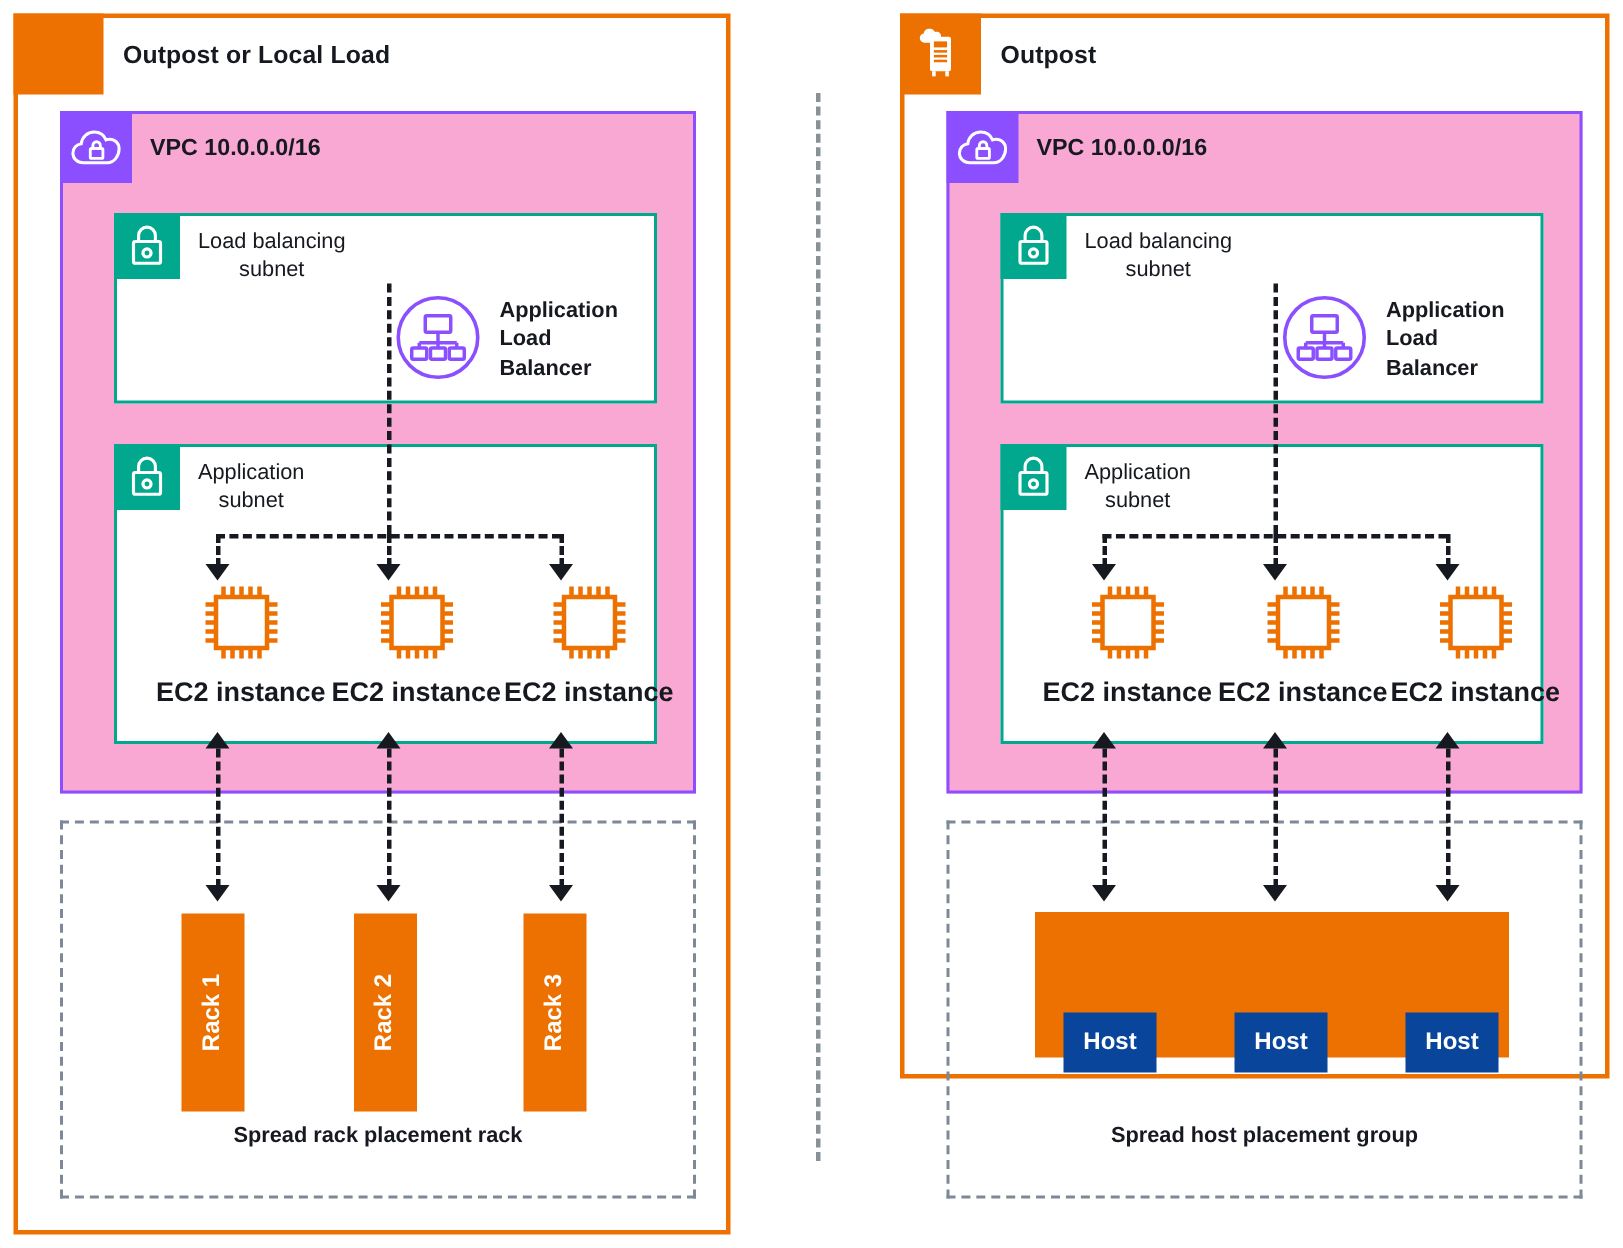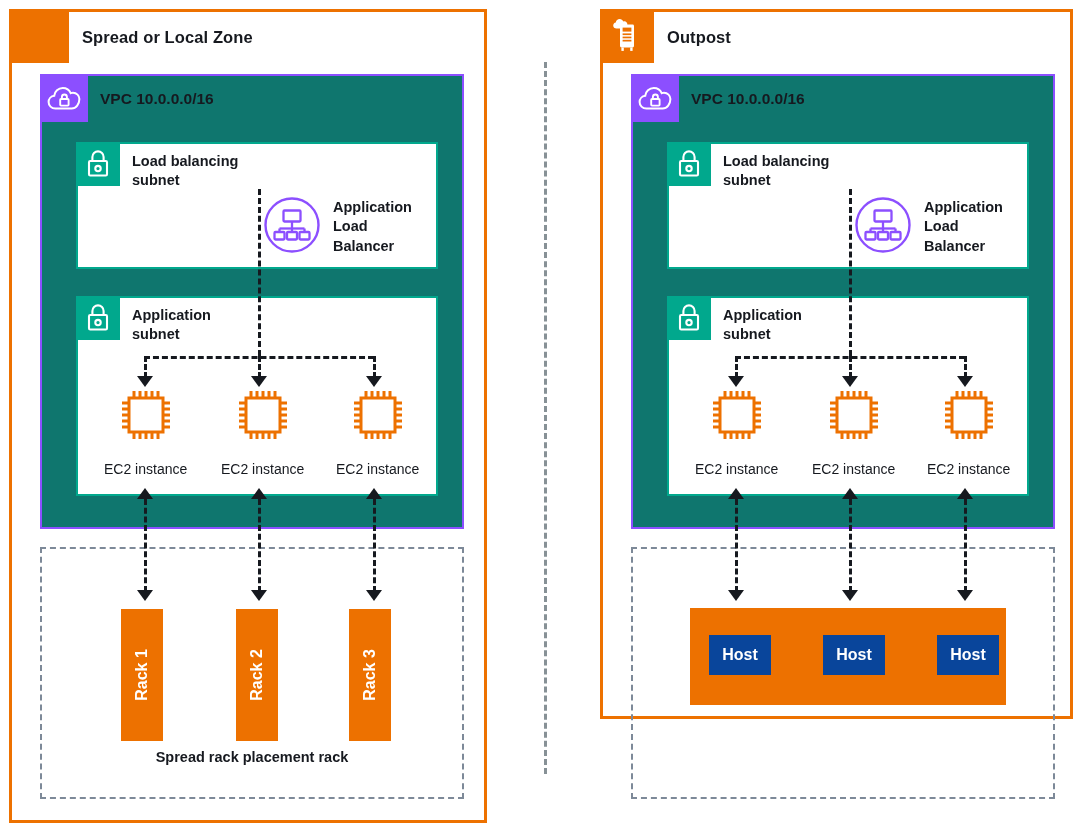--- a/index.html
+++ b/index.html
@@ -5,64 +5,64 @@
   html,body{margin:0;padding:0;background:#ffffff;}
   body{width:1082px;height:832px;position:relative;font-family:"Liberation Sans",sans-serif;color:#16191f;overflow:hidden;}
   .stage{position:absolute;left:0;top:0;width:1082px;height:832px;}
 
   
   .panel{position:absolute;border:3px solid #ED7100;box-sizing:border-box;background:#fff;}
   .panel-tab{position:absolute;left:-3px;top:-3px;width:60px;height:54px;background:#ED7100;display:flex;align-items:center;justify-content:center;}
   .panel-title{position:absolute;top:16px;font-size:16.5px;font-weight:bold;color:#16191f;letter-spacing:.1px;white-space:nowrap;}
 
   
-  .vpc{position:absolute;border:2.5px solid #8C4FFF;box-sizing:border-box;background:#0f766e;}
+  .vpc{position:absolute;border:2.5px solid #8C4FFF;box-sizing:border-box;background:#f9a8d4;}
   .vpc-tab{position:absolute;left:-2.5px;top:-2.5px;width:48px;height:48px;background:#8C4FFF;display:flex;align-items:center;justify-content:center;}
   .vpc-title{position:absolute;top:14px;left:58px;font-size:15.5px;font-weight:bold;white-space:nowrap;}
 
   
   .subnet{position:absolute;border:2.5px solid #01A88D;box-sizing:border-box;background:#fff;}
   .subnet-tab{position:absolute;left:-2.5px;top:-2.5px;width:44px;height:44px;background:#01A88D;display:flex;align-items:center;justify-content:center;}
-  .subnet-title{position:absolute;top:8px;left:54px;font-size:14.5px;font-weight:bold;line-height:1.32;white-space:pre-line;}
+  .subnet-title{position:absolute;top:8px;left:54px;font-size:14.5px;font-weight:normal;line-height:1.32;white-space:pre-line;text-align:center;}
 
   
   .alb-wrap{position:absolute;display:flex;align-items:flex-start;}
   .alb-label{margin-left:12px;font-size:14.5px;font-weight:bold;line-height:1.34;white-space:pre-line;margin-top:2px;}
 
   
   .ec2{position:absolute;display:flex;flex-direction:column;align-items:center;}
-  .ec2-label{margin-top:16px;font-size:14px;font-weight:normal;white-space:nowrap;}
+  .ec2-label{margin-top:6px;font-size:18px;font-weight:bold;white-space:nowrap;}
 
   
   .pgroup{position:absolute;box-sizing:border-box;border:2.5px dashed #7D8998;background:transparent;}
   .pgroup-label{position:absolute;width:100%;text-align:center;font-size:14.5px;font-weight:bold;}
 
   
   .rack{position:absolute;background:#ED7100;display:flex;align-items:center;justify-content:center;}
   .rack-text{color:#fff;font-size:16px;font-weight:bold;transform:rotate(-90deg);white-space:nowrap;}
   .rackbar{position:absolute;background:#ED7100;}
-  .host{position:absolute;background:#09459B;display:flex;align-items:center;justify-content:center;}
+  .host{position:absolute;background:#09459B;display:flex;align-items:center;justify-content:center;margin-top:40px;}
   .host-text{color:#fff;font-size:16px;font-weight:bold;white-space:nowrap;}
 
   
   .vline{position:absolute;width:0;border-left:3px dashed #16191f;}
   .hline{position:absolute;height:0;border-top:3px dashed #16191f;}
   .arrow{position:absolute;width:0;height:0;}
   .arrow-down{border-left:8px solid transparent;border-right:8px solid transparent;border-top:11px solid #16191f;}
   .arrow-up{border-left:8px solid transparent;border-right:8px solid transparent;border-bottom:11px solid #16191f;}
   .divider{position:absolute;width:0;border-left:3px dashed #879196;}
 </style>
 </head>
 <body>
 
 <div class="stage">
 
   <div class="panel" style="left:9px;top:9px;width:478px;height:814px;">
     <div class="panel-tab" style="width:60px;height:54px;"></div>
-    <div class="panel-title" style="left:70px;">Spread or Local Zone</div>
+    <div class="panel-title" style="left:70px;">Outpost or Local Load</div>
 
     <div class="vpc" style="left:28px;top:62px;width:424px;height:455px;">
       <div class="vpc-tab">
         <svg width="34" height="28" viewBox="0 0 34 28">
           <path d="M8.5 24.5 C4.4 24.5 1.6 21.6 1.6 18.1 C1.6 14.9 4.0 12.2 7.2 11.8 C7.6 7.4 11.3 4.0 15.8 4.0 C19.3 4.0 22.4 6.1 23.7 9.2 C24.4 8.9 25.2 8.75 26.0 8.75 C29.6 8.75 32.4 11.6 32.4 15.1 C32.4 19.8 29.2 24.5 24.6 24.5 Z" fill="none" stroke="#ffffff" stroke-width="2"></path>
           <rect x="13.2" y="15.0" width="8.4" height="6.6" rx="0.8" fill="none" stroke="#ffffff" stroke-width="1.9"></rect>
           <path d="M14.9 15.0 v-2.0 a2.5 2.5 0 0 1 5.0 0 v2.0" fill="none" stroke="#ffffff" stroke-width="1.9"></path>
         </svg>
       </div>
       <div class="vpc-title">VPC 10.0.0.0/16</div>
@@ -384,20 +384,21 @@
                 <line x1="47" y1="36" x2="54" y2="36"></line>
               <line x1="47" y1="42" x2="54" y2="42"></line>
             </g>
           </svg>
           <div class="ec2-label">EC2 instance</div>
         </div>
       </div>
     </div>
 
     <div class="pgroup" style="left:28px;top:535px;width:424px;height:252px;">
+      <div class="pgroup-label" style="top:200px;left:0;">Spread host placement group</div>
 
       <div class="rackbar" style="left:57px;top:59px;width:316px;height:97px;"></div>
 
       <div class="host" style="left:76px;top:86px;width:62px;height:40px;">
         <span class="host-text">Host</span>
       </div>
       <div class="host" style="left:190px;top:86px;width:62px;height:40px;">
         <span class="host-text">Host</span>
       </div>
       <div class="host" style="left:304px;top:86px;width:62px;height:40px;">

